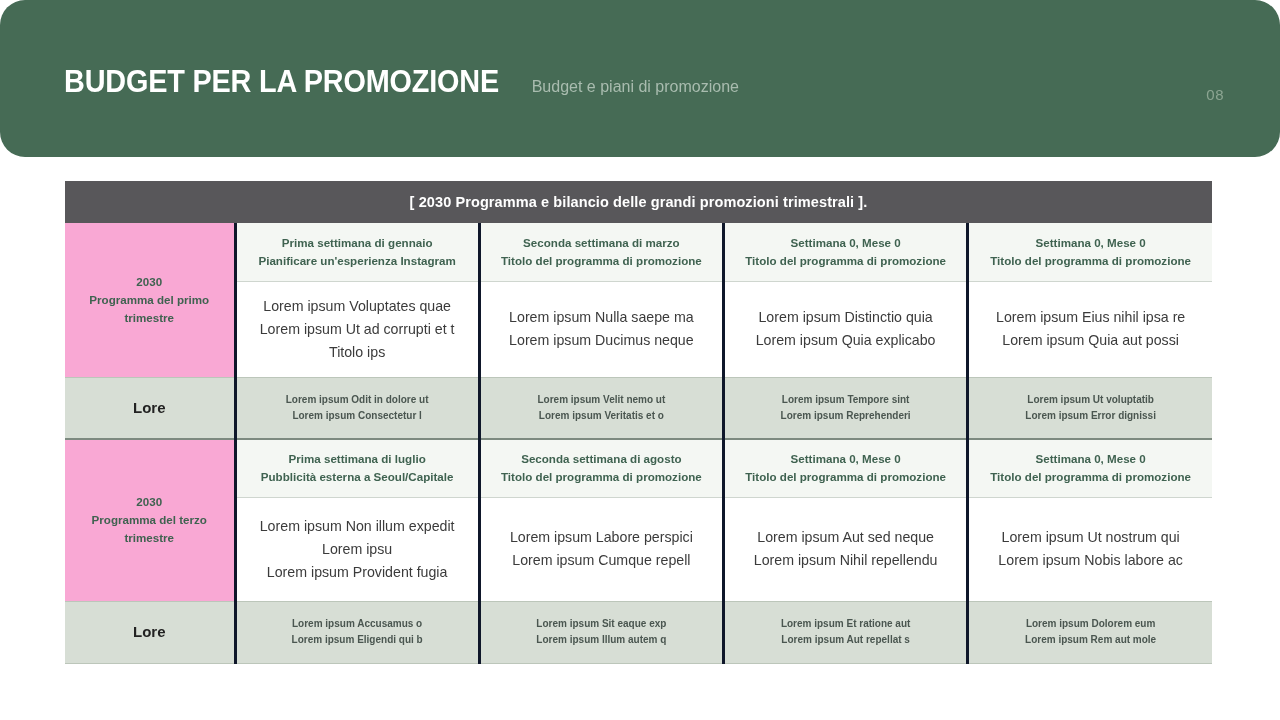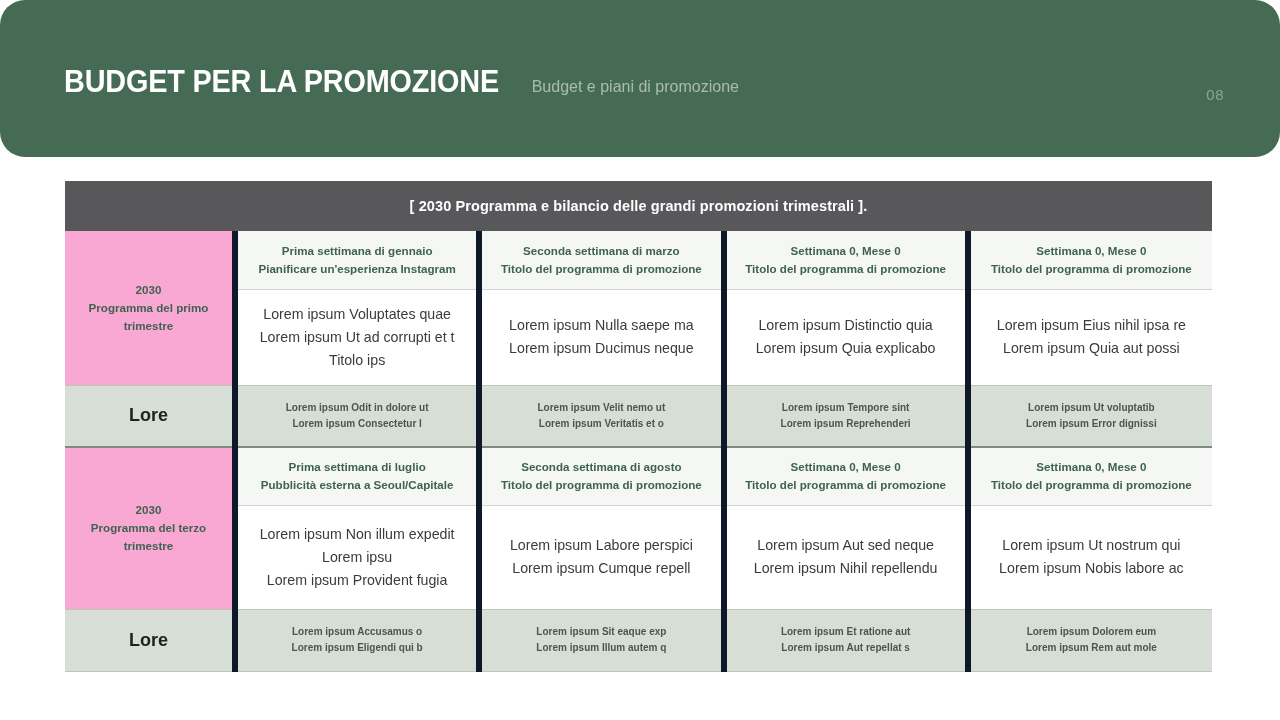--- a/index.html
+++ b/index.html
@@ -61,42 +61,42 @@
 
   
   .table-wrap {
     position: absolute;
     left: 65px;
     top: 181px;
     width: 1147px;
   }
 
   .table-title {
-    height: 50px;
+    height: 42px;
     background: #58575a;
     color: #ffffff;
     font-size: 14.5px;
     font-weight: bold;
     display: flex;
     align-items: center;
     justify-content: center;
     text-align: center;
     letter-spacing: 0.1px;
   }
 
   table.schedule {
     width: 100%;
     border-collapse: collapse;
     table-layout: fixed;
   }
   table.schedule col.c-label { width: 170px; }
   table.schedule col.c-data  { width: 244.25px; }
 
   .cell {
-    border-left: 6px solid #0f172a;
+    border-left: 3px solid #0f172a;
     vertical-align: middle;
     text-align: center;
     padding: 0 6px;
     box-sizing: border-box;
   }
   .cell.first-col {
     border-left: none;
   }
 
   
@@ -141,21 +141,21 @@
     background: #d7ded5;
     height: 62px;
     font-size: 10px;
     font-weight: bold;
     color: #4a5650;
     line-height: 1.6;
     border-top: 1px solid #bcc6ba;
     border-bottom: 1px solid #bcc6ba;
   }
   tr.accent-row > .cell.label-cell {
-    font-size: 18px;
+    font-size: 15px;
     color: #222222;
     font-weight: bold;
   }
   tr.accent-row.thick-under > .cell {
     border-bottom: 2px solid #7d8a80;
   }
 
   .lines span { display: block; }
 </style>
 </head>

